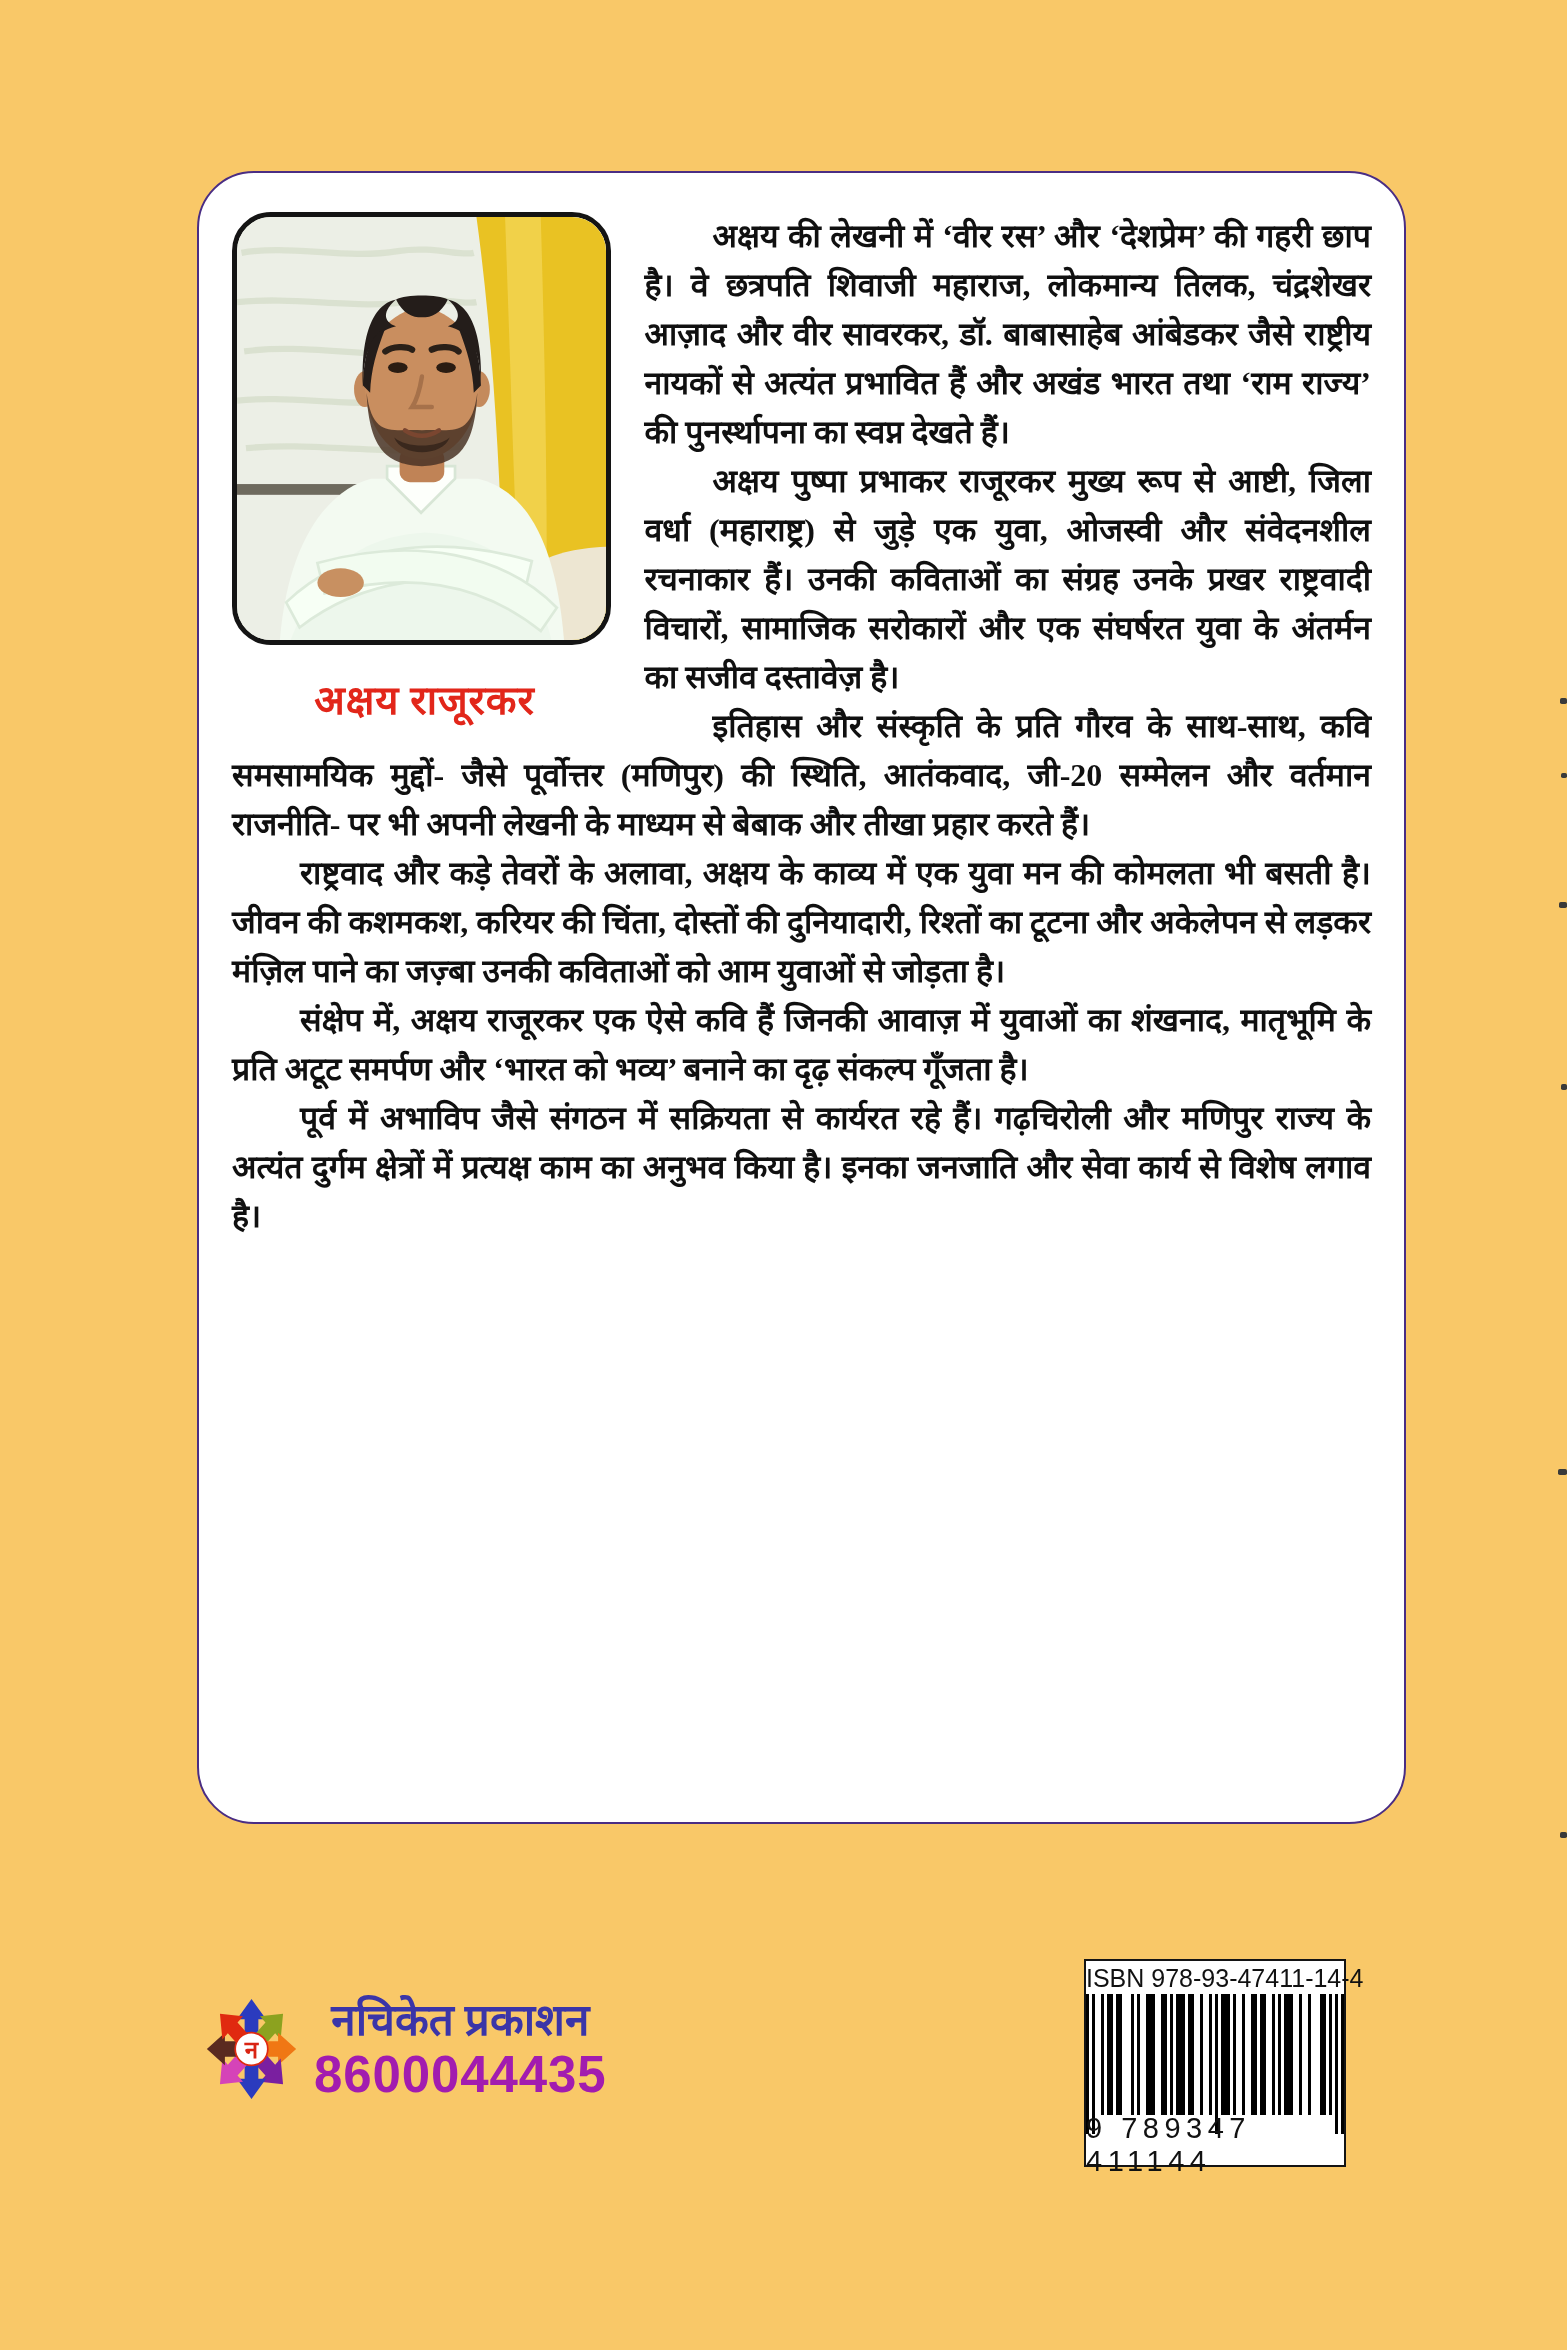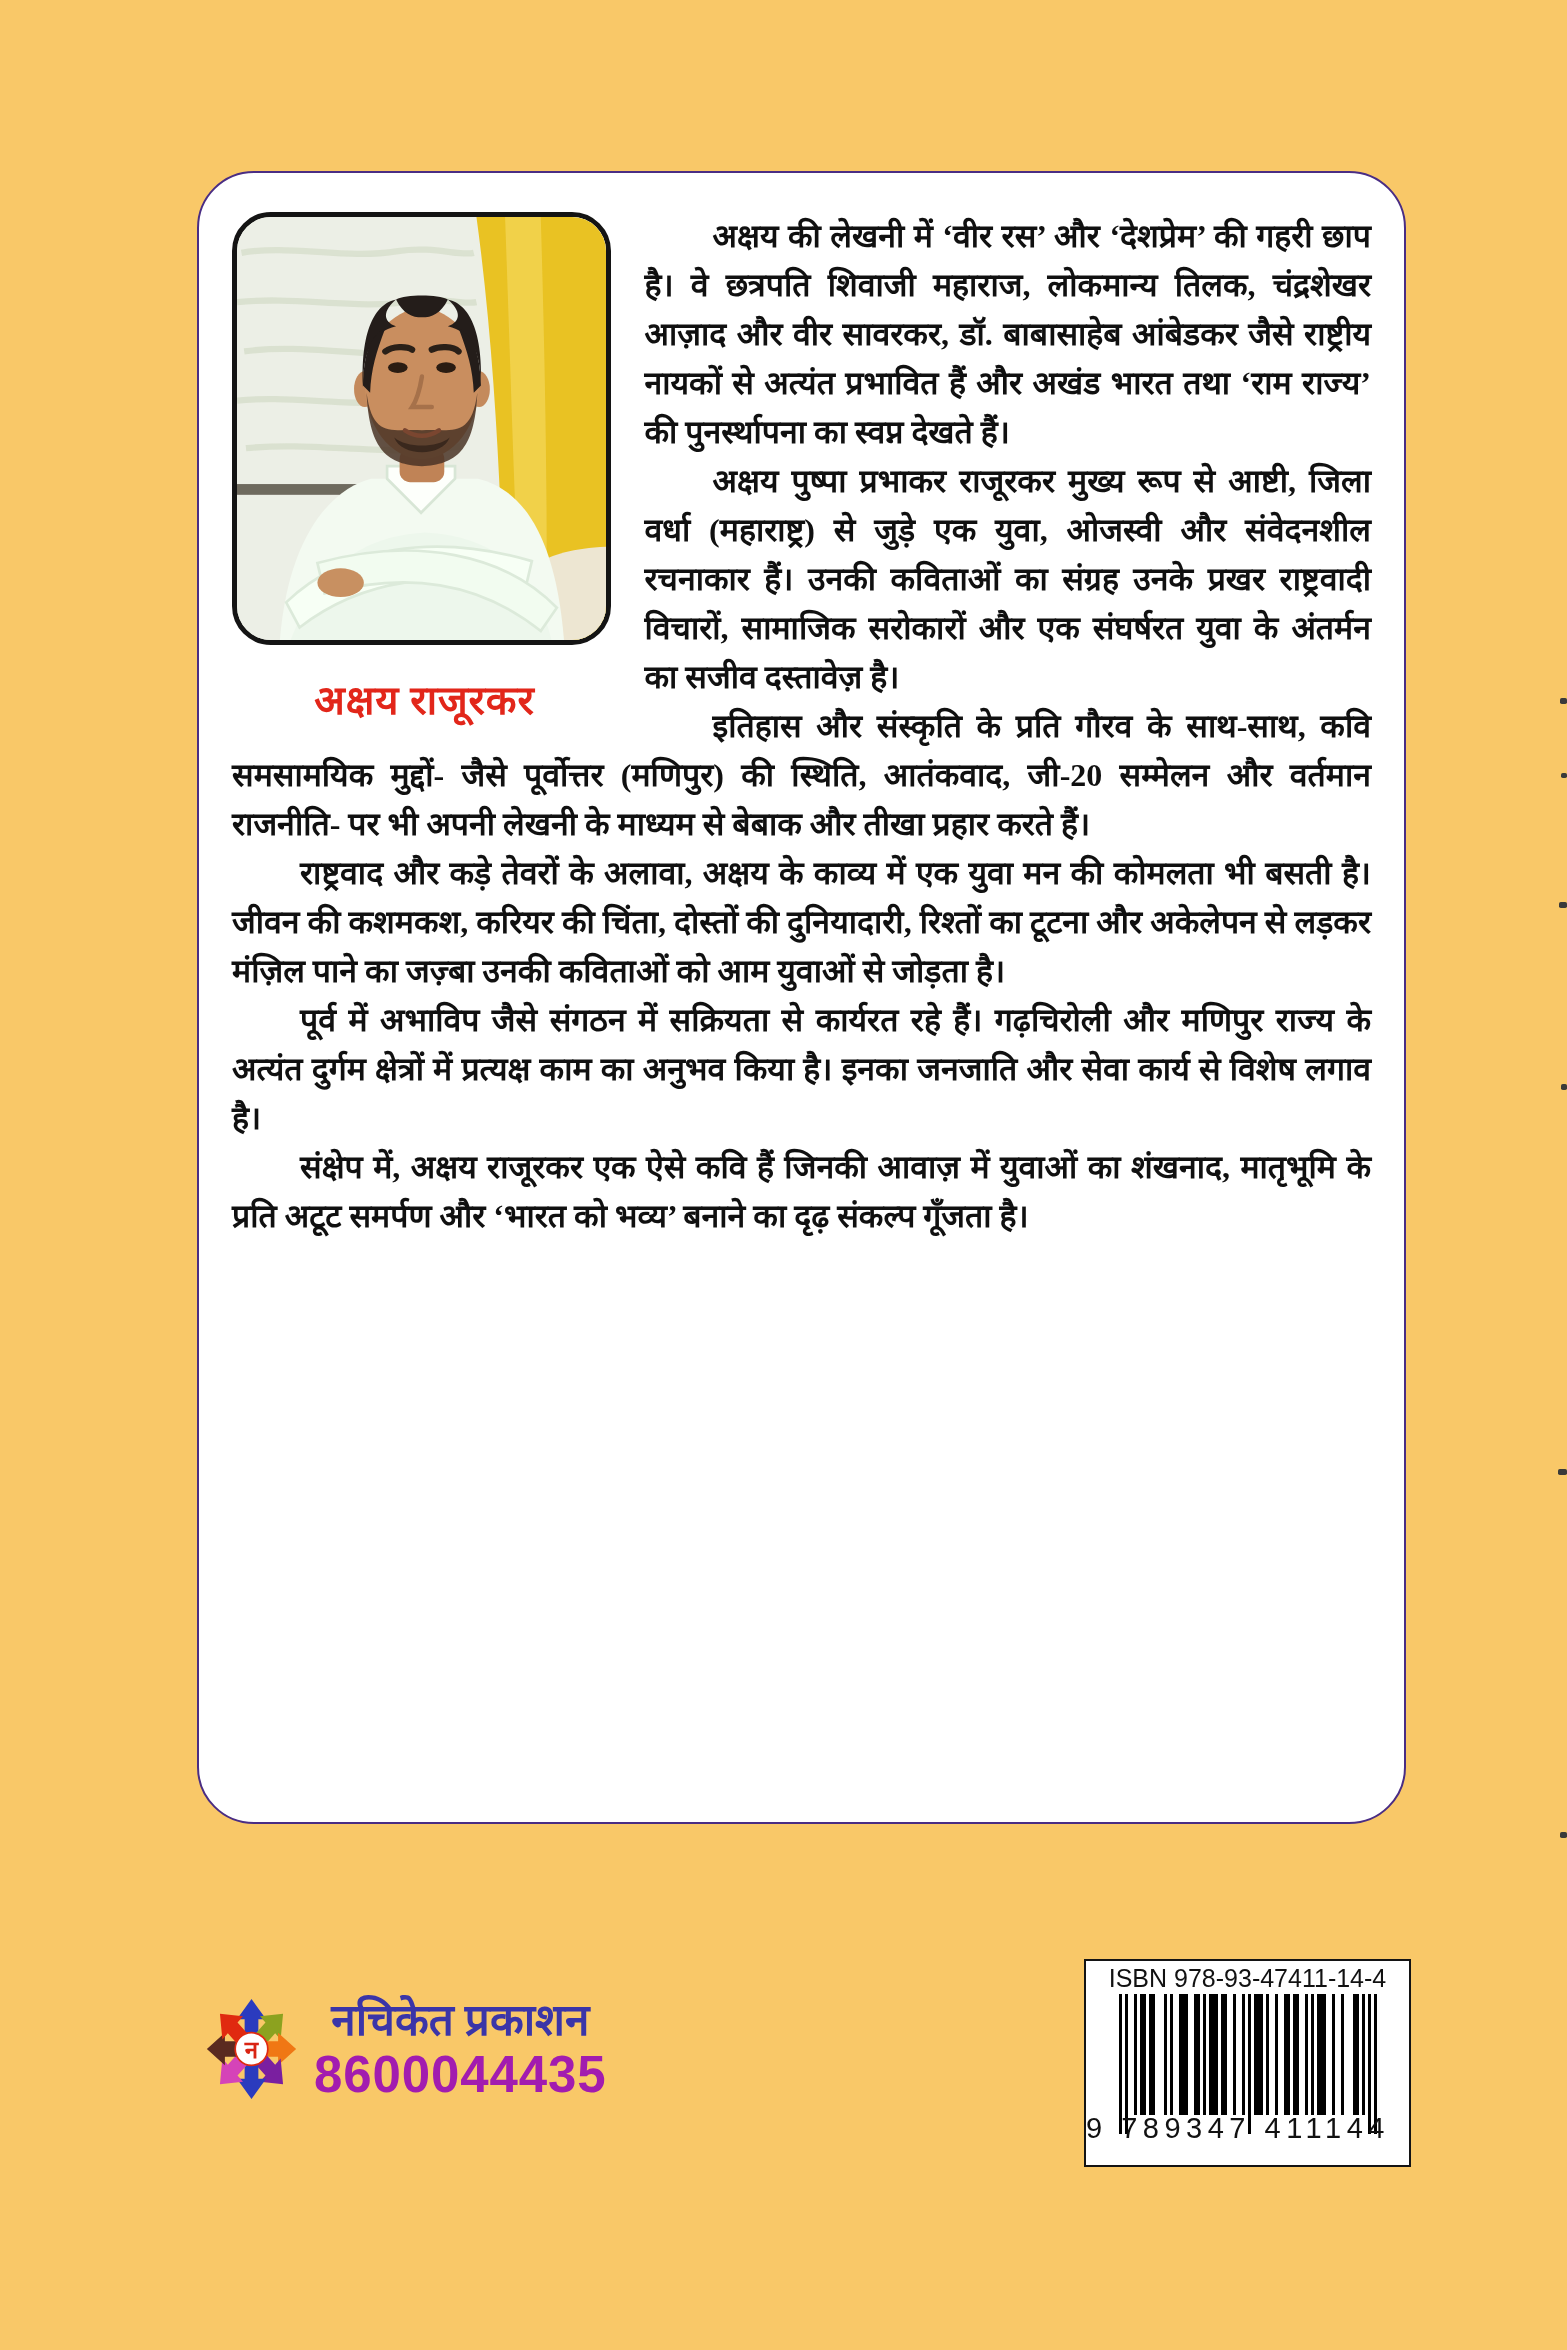--- a/index.html
+++ b/index.html
@@ -80,21 +80,21 @@
     color:#a21caf;
     line-height:57px;
     font-family:"Liberation Sans","DejaVu Sans",sans-serif;
     letter-spacing:0.9px;
   }
 
   
   .isbn-box{
     position:absolute;
     left:1084px;top:1959px;
-    width:327px;height:208px;
+    width:262px;height:208px;
     background:#ffffff;
     border:2.8px solid #141414;
     box-sizing:border-box;
     padding-top:3.7px;
   }
   .isbn-label{
     text-align:center;
     font-size:25px;
     color:#111;
     font-family:"Liberation Sans","DejaVu Sans",sans-serif;
@@ -187,22 +187,22 @@
       </svg>
     </div>
     <figcaption class="photo-caption">अक्षय राजूरकर</figcaption>
   </figure>
 
   <div class="bio">
     <p>अक्षय की लेखनी में ‘वीर रस’ और ‘देशप्रेम’ की गहरी छाप है। वे छत्रपति शिवाजी महाराज, लोकमान्य तिलक, चंद्रशेखर आज़ाद और वीर सावरकर, डॉ. बाबासाहेब आंबेडकर जैसे राष्ट्रीय नायकों से अत्यंत प्रभावित हैं और अखंड भारत तथा ‘राम राज्य’ की पुनर्स्थापना का स्वप्न देखते हैं।</p>
     <p>अक्षय पुष्पा प्रभाकर राजूरकर मुख्य रूप से आष्टी, जिला वर्धा (महाराष्ट्र) से जुड़े एक युवा, ओजस्वी और संवेदनशील रचनाकार हैं। उनकी कविताओं का संग्रह उनके प्रखर राष्ट्रवादी विचारों, सामाजिक सरोकारों और एक संघर्षरत युवा के अंतर्मन का सजीव दस्तावेज़ है।</p>
     <p>इतिहास और संस्कृति के प्रति गौरव के साथ-साथ, कवि समसामयिक मुद्दों- जैसे पूर्वोत्तर (मणिपुर) की स्थिति, आतंकवाद, जी-20 सम्मेलन और वर्तमान राजनीति- पर भी अपनी लेखनी के माध्यम से बेबाक और तीखा प्रहार करते हैं।</p>
     <p>राष्ट्रवाद और कड़े तेवरों के अलावा, अक्षय के काव्य में एक युवा मन की कोमलता भी बसती है। जीवन की कशमकश, करियर की चिंता, दोस्तों की दुनियादारी, रिश्तों का टूटना और अकेलेपन से लड़कर मंज़िल पाने का जज़्बा उनकी कविताओं को आम युवाओं से जोड़ता है।</p>
+    <p>संक्षेप में, अक्षय राजूरकर एक ऐसे कवि हैं जिनकी आवाज़ में युवाओं का शंखनाद, मातृभूमि के प्रति अटूट समर्पण और ‘भारत को भव्य’ बनाने का दृढ़ संकल्प गूँजता है।</p>
     <p>पूर्व में अभाविप जैसे संगठन में सक्रियता से कार्यरत रहे हैं। गढ़चिरोली और मणिपुर राज्य के अत्यंत दुर्गम क्षेत्रों में प्रत्यक्ष काम का अनुभव किया है। इनका जनजाति और सेवा कार्य से विशेष लगाव है।</p>
-    <p>संक्षेप में, अक्षय राजूरकर एक ऐसे कवि हैं जिनकी आवाज़ में युवाओं का शंखनाद, मातृभूमि के प्रति अटूट समर्पण और ‘भारत को भव्य’ बनाने का दृढ़ संकल्प गूँजता है।</p>
   </div>
 </div>
 
 <div class="publisher">
   <svg class="pub-logo" viewBox="-60 -64 120 128">
     <g id="logo-arrows" transform="scale(1,1.12)">
         <path d="M0,-52 L17,-31 L8,-31 L8,-8 L-8,-8 L-8,-31 L-17,-31 Z" fill="#2B3BBE" transform="rotate(0)"></path>
         <path d="M0,-52 L17,-31 L8,-31 L8,-8 L-8,-8 L-8,-31 L-17,-31 Z" fill="#8CA21F" transform="rotate(45)"></path>
         <path d="M0,-52 L17,-31 L8,-31 L8,-8 L-8,-8 L-8,-31 L-17,-31 Z" fill="#F07714" transform="rotate(90)"></path>
         <path d="M0,-52 L17,-31 L8,-31 L8,-8 L-8,-8 L-8,-31 L-17,-31 Z" fill="#7A1FA0" transform="rotate(135)"></path>

